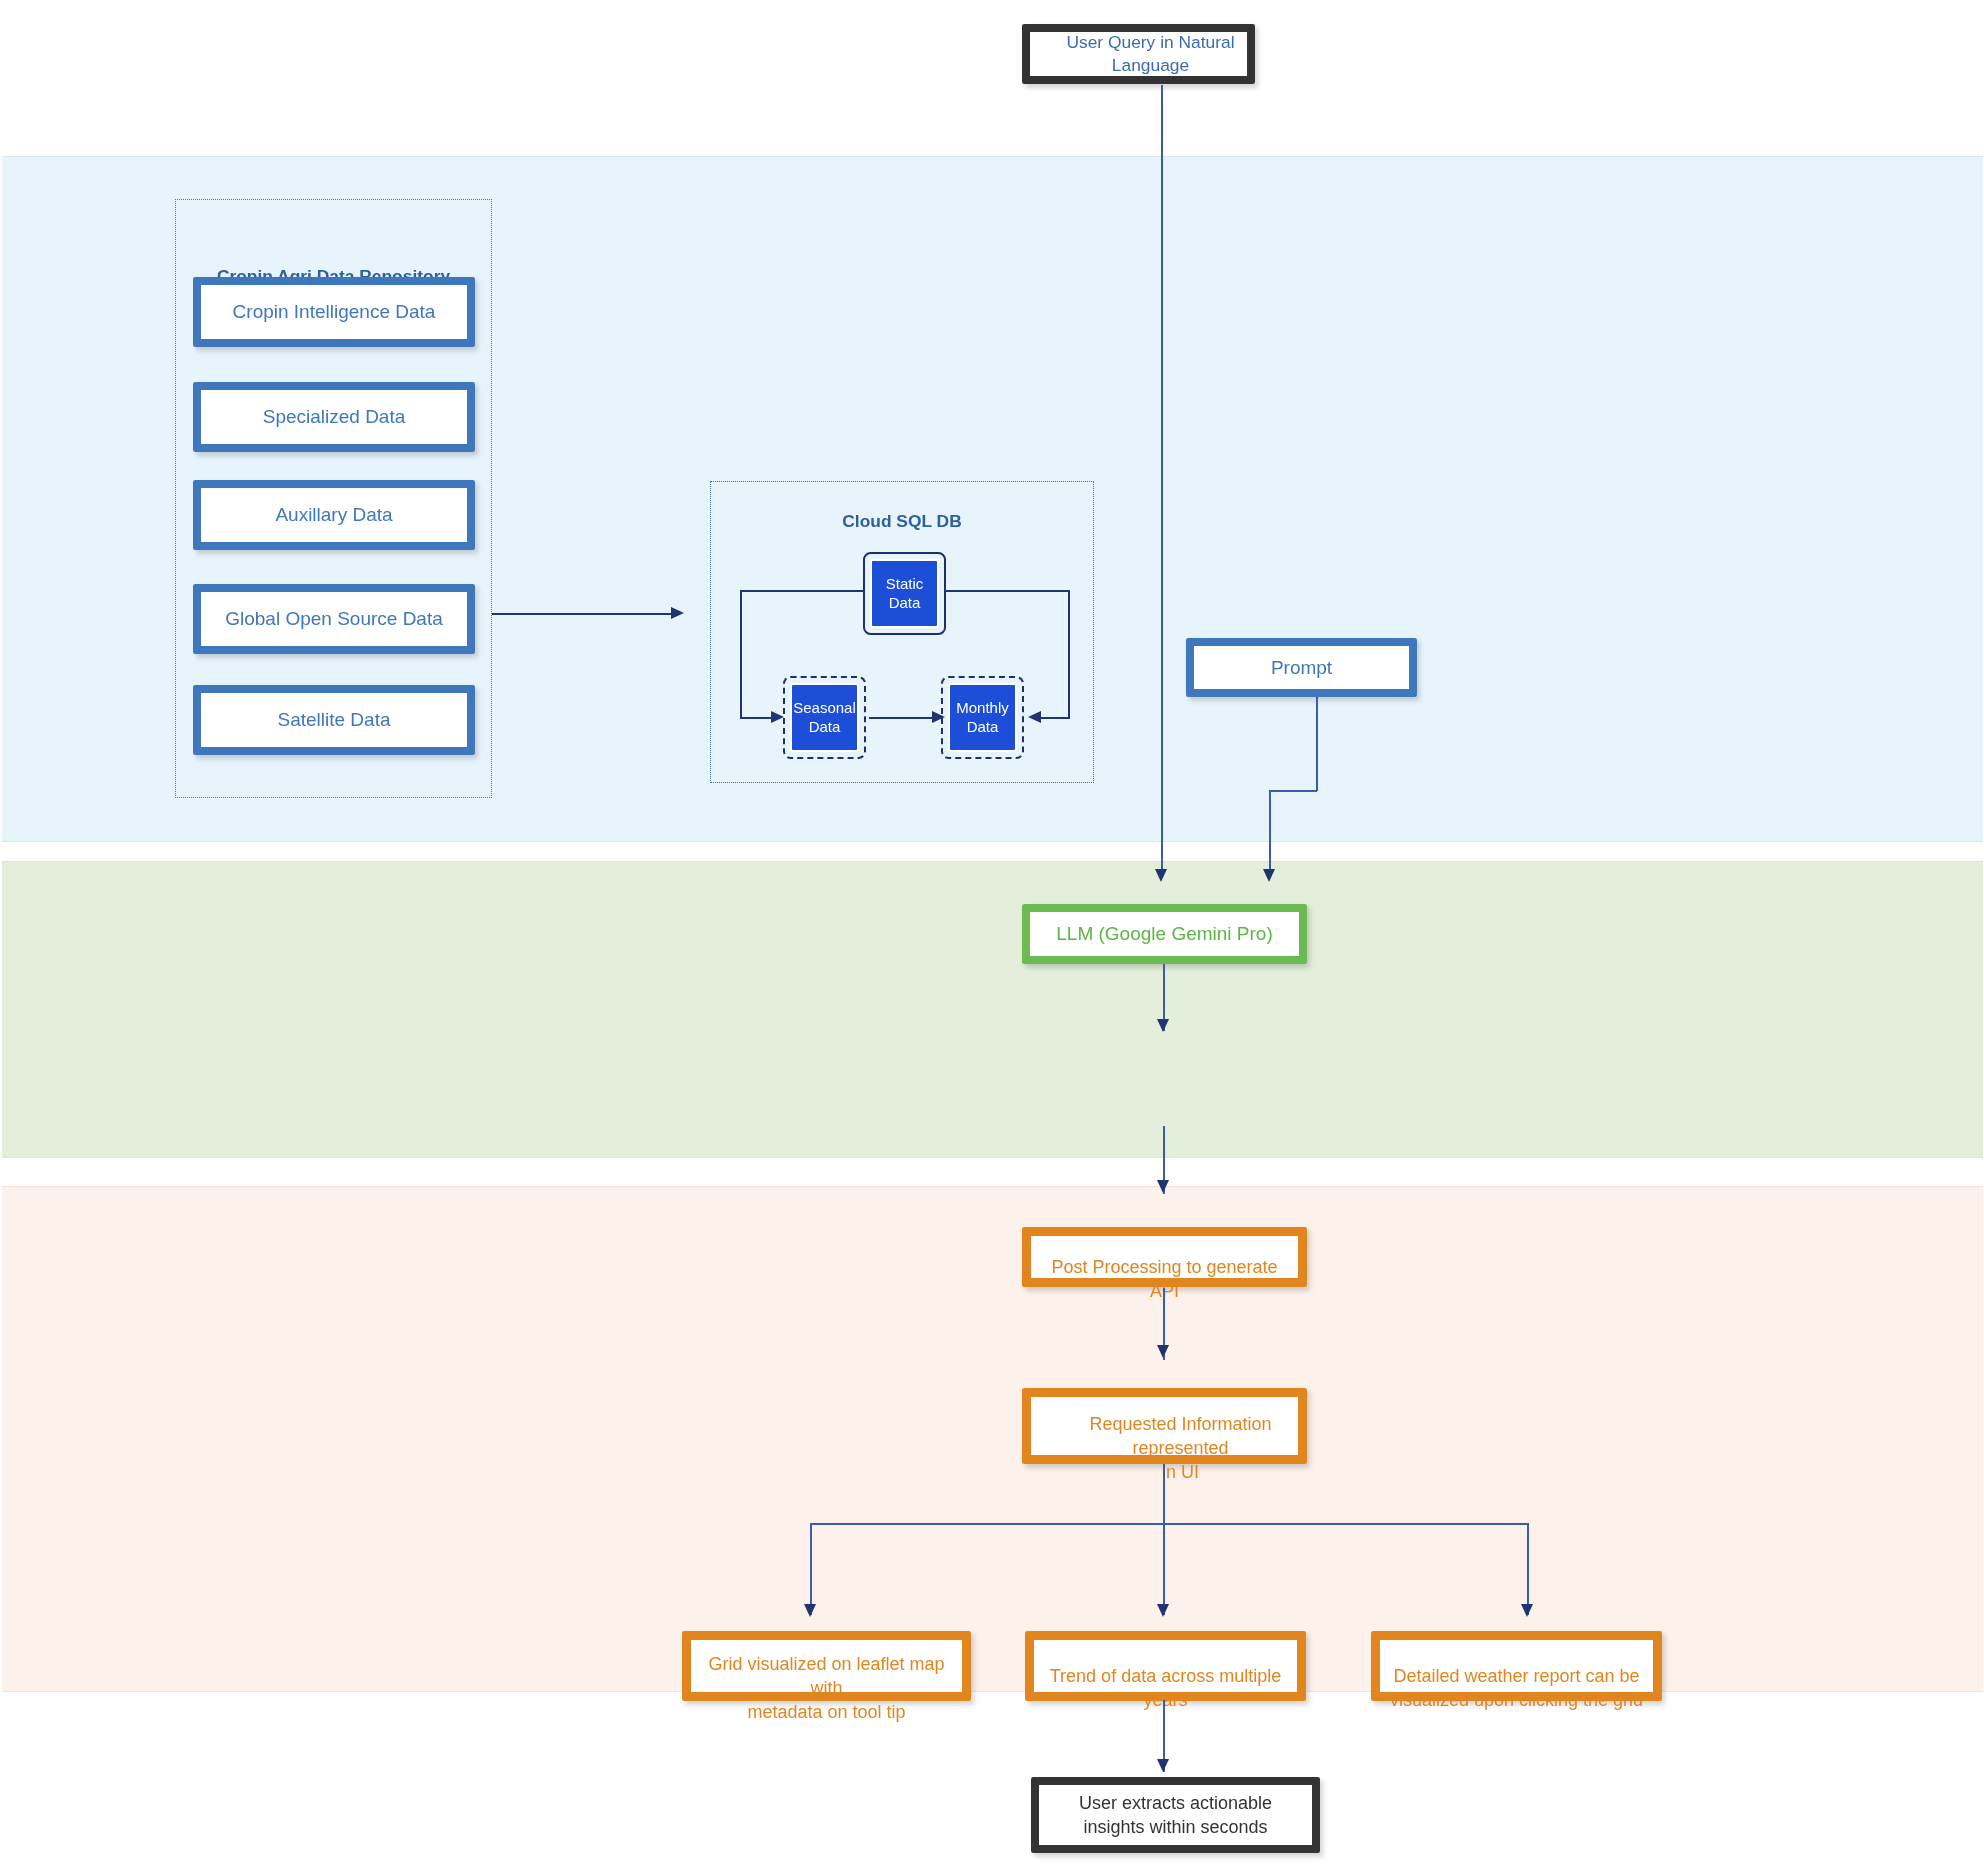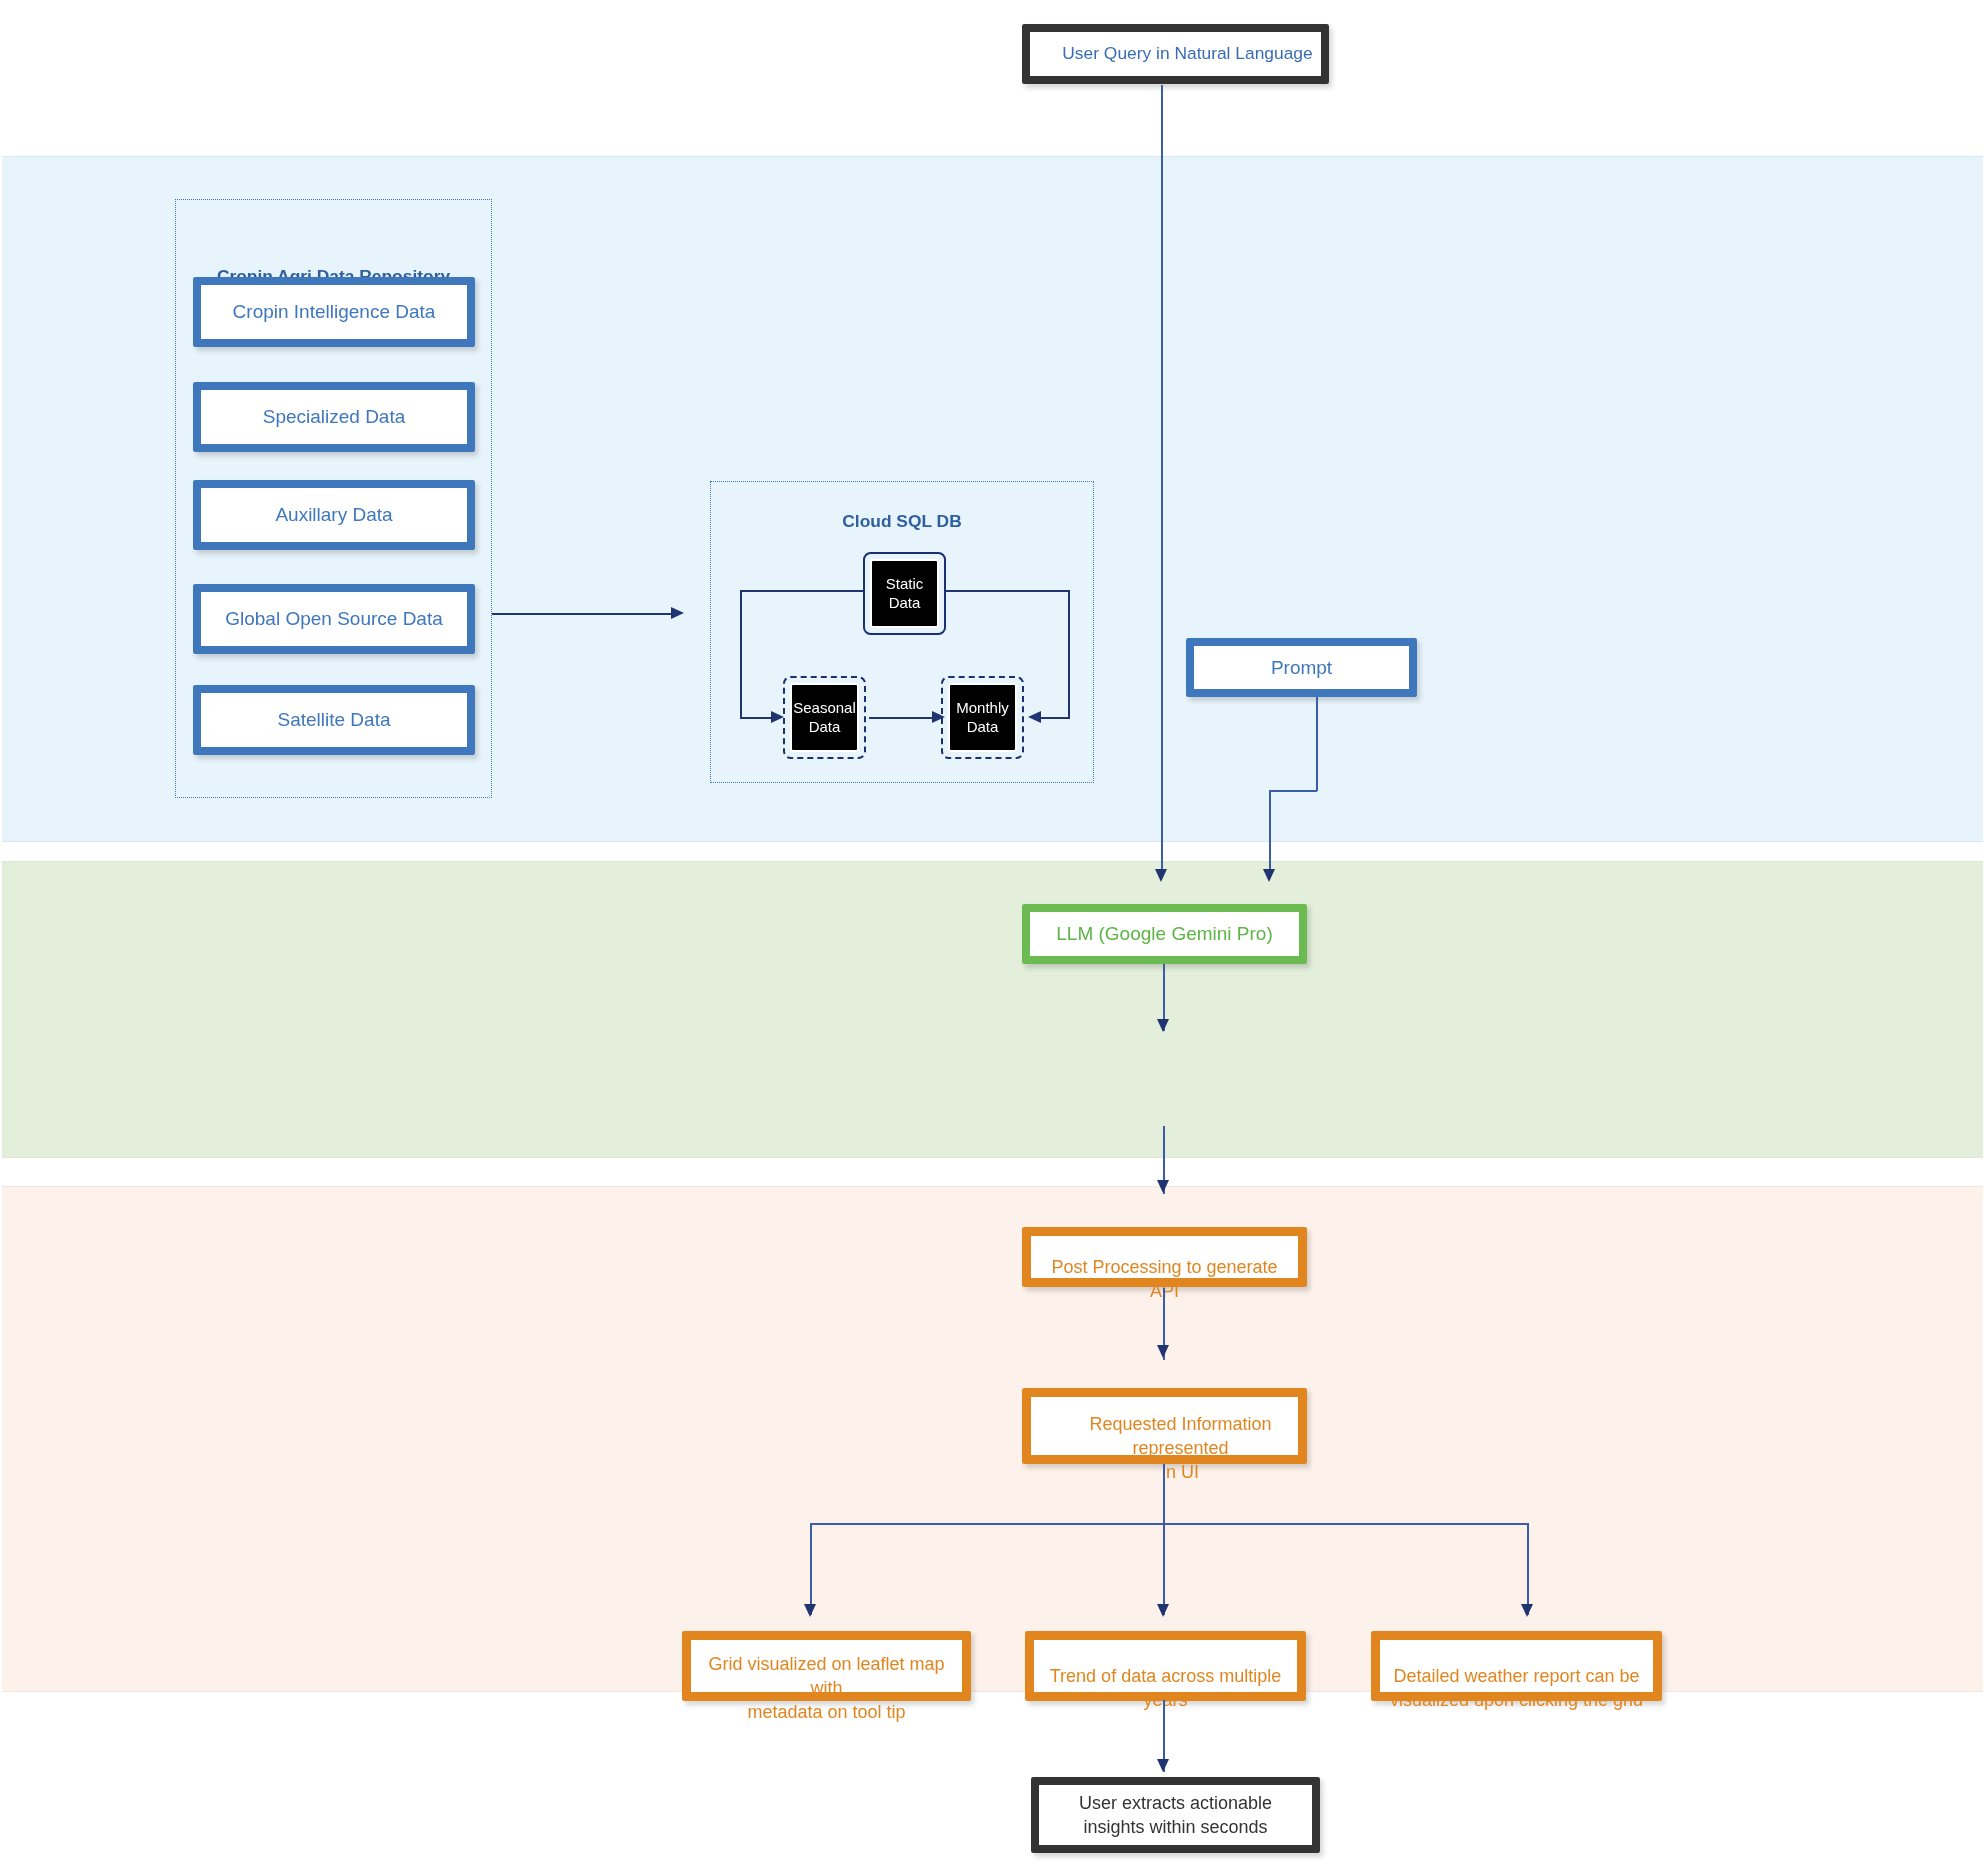--- a/index.html
+++ b/index.html
@@ -90,21 +90,21 @@
     border: 2.3px dashed #1c2f72;
     border-radius: 7.6px;
     background: transparent;
     padding: 5.3px;
   }
   .dbwrap.solid { border-style: solid; }
   .dbnode {
     width: 100%;
     height: 100%;
     box-sizing: border-box;
-    background: #000000;
+    background: #1d4ed8;
     border: 2.3px solid #ffffff;
     border-radius: 3px;
     display: flex;
     align-items: center;
     justify-content: center;
     text-align: center;
     color: #ffffff;
     font-size: 15px;
     line-height: 1.25;
     white-space: pre-line;
@@ -141,21 +141,21 @@
 </style>
 </head>
 <body>
 
 <div id="stage">
 
   <div class="band band-blue" style="top:156px;  height:684px;"></div>
   <div class="band band-green" style="top:861px; height:295px;"></div>
   <div class="band band-orange" style="top:1186px; height:504px;"></div>
 
-  <div class="node term" style="left:1022px; top:24px; width:307px; height:60px;padding-left:24px;">
+  <div class="node term" style="left:1022px; top:24px; width:233px; height:60px;padding-left:24px;">
     <span class="lbl">User Query in Natural Language</span>
   </div>
 
   <div class="ln lnv" style="left:1161px; top:85px; height:793px;"></div>
   <div class="arrow down" style="left:1155px; top:869px;"></div>
 
   <div class="group" style="left:175px; top:199px; width:317px; height:599px;">
     <div class="group-title" style="top:29px;margin-top:37px;">Cropin Agri Data Repository</div>
   </div>
 

